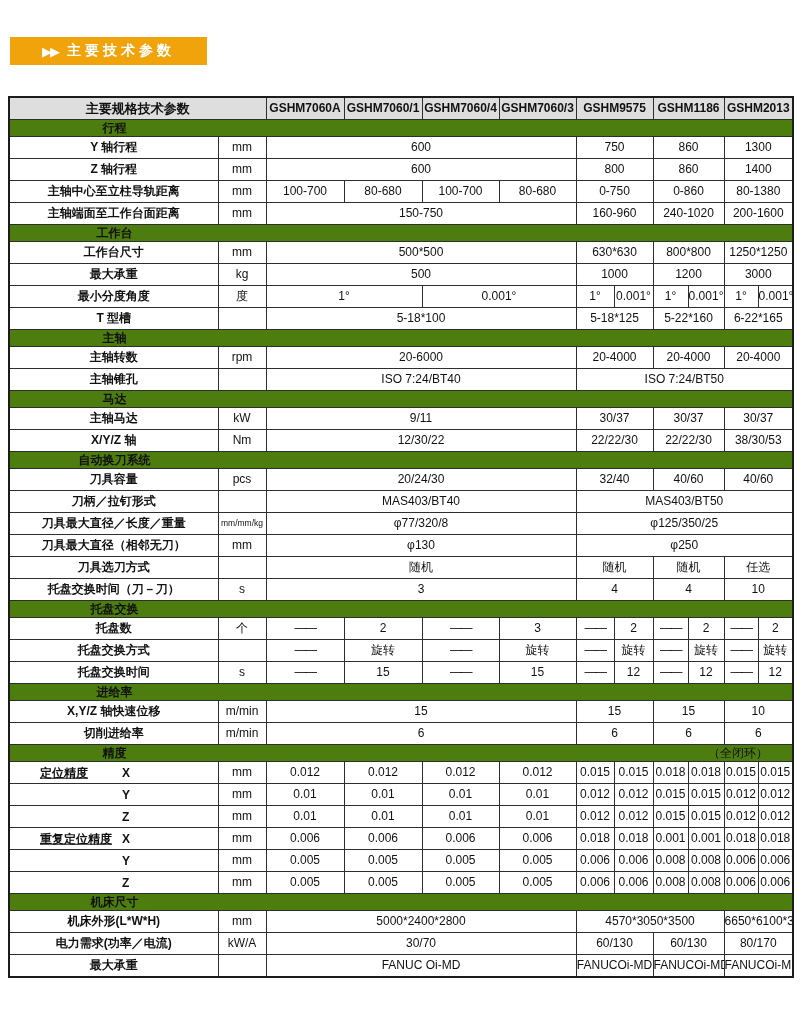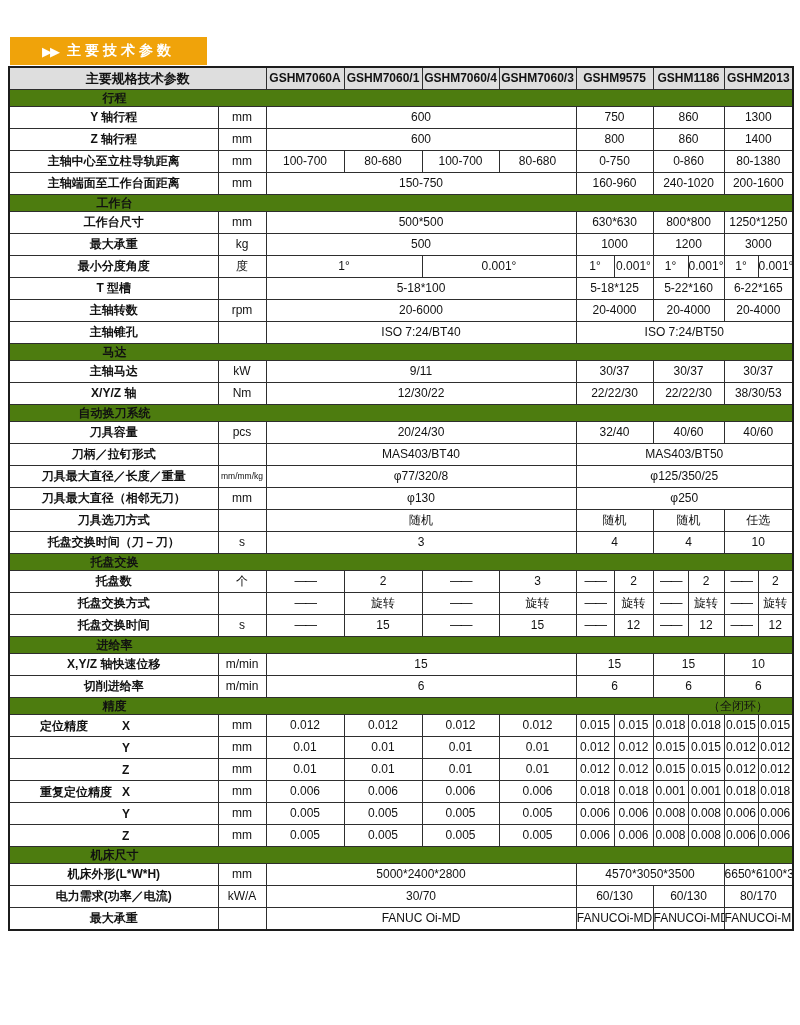--- a/index.html
+++ b/index.html
@@ -7,36 +7,36 @@
     width:800px;height:1025px;background:#ffffff;position:relative;
     font-family:"Liberation Sans","DejaVu Sans",sans-serif;color:#111;overflow:hidden;
   }
   .banner{
     position:absolute;left:10px;top:37px;width:197px;height:28px;
     background:#F0A30A;color:#fff;display:flex;align-items:center;justify-content:center;
   }
   .banner .arrows{font-size:13px;font-weight:bold;margin-right:9px;letter-spacing:-2px;}
   .banner .banner-label{font-size:14px;font-weight:bold;letter-spacing:4px;}
   table.spec{
-    position:absolute;left:8px;top:66px;width:784px;
+    position:absolute;left:8px;top:96px;width:784px;
     border-collapse:collapse;table-layout:fixed;border:2px solid #1c1c1c;
   }
   table.spec td{
     border:1px solid #2e2e2e;text-align:center;vertical-align:middle;
     padding:0;font-size:12px;line-height:1.05;white-space:nowrap;overflow:hidden;
   }
   tr.head td{height:21px;background:#dedede;font-weight:bold;font-size:12px;}
   tr.head td.title-cell{font-size:13px;}
   tr.sec td{height:16px;background:#4d7c0f;text-align:left;font-size:12px;}
   .sec-label{display:inline-block;width:209px;text-align:center;font-weight:bold;}
   .sec-note{float:right;padding-right:24px;font-weight:normal;}
   tr.drow td{height:21px;}
   td.lbl{font-weight:bold;}
   td.axlbl{position:relative;font-weight:bold;}
-  td.axlbl .grp{position:absolute;left:30px;top:50%;transform:translateY(-50%);}
+  td.axlbl .grp{position:absolute;left:30px;top:50%;transform:translateY(-50%);text-decoration:underline;}
   td.axlbl .ax{position:absolute;left:112px;top:50%;transform:translateY(-50%);}
   td.unit{font-size:11px;}
   td.sm,td.unit.sm{font-size:8.5px;}
   td.half{font-size:10px;}
   .dash{letter-spacing:-1.5px;}
 </style>
 </head>
 <body>
 
 <div class="banner" style="background: rgb(240, 163, 10);">
@@ -140,20 +140,23 @@
         <td class="val half" colspan="1">0.001°</td>
       </tr>
       <tr class="drow">
         <td class="lbl">T 型槽</td>
         <td class="unit"></td>
         <td class="val" colspan="4">5-18*100</td>
         <td class="val" colspan="2">5-18*125</td>
         <td class="val" colspan="2">5-22*160</td>
         <td class="val" colspan="2">6-22*165</td>
       </tr>
+      <tr class="sec">
+        <td class="sec-cell" colspan="12"><span class="sec-label">主轴</span></td>
+      </tr>
       <tr class="drow">
         <td class="lbl">主轴转数</td>
         <td class="unit">rpm</td>
         <td class="val" colspan="4">20-6000</td>
         <td class="val" colspan="2">20-4000</td>
         <td class="val" colspan="2">20-4000</td>
         <td class="val" colspan="2">20-4000</td>
       </tr>
       <tr class="drow">
         <td class="lbl">主轴锥孔</td>

